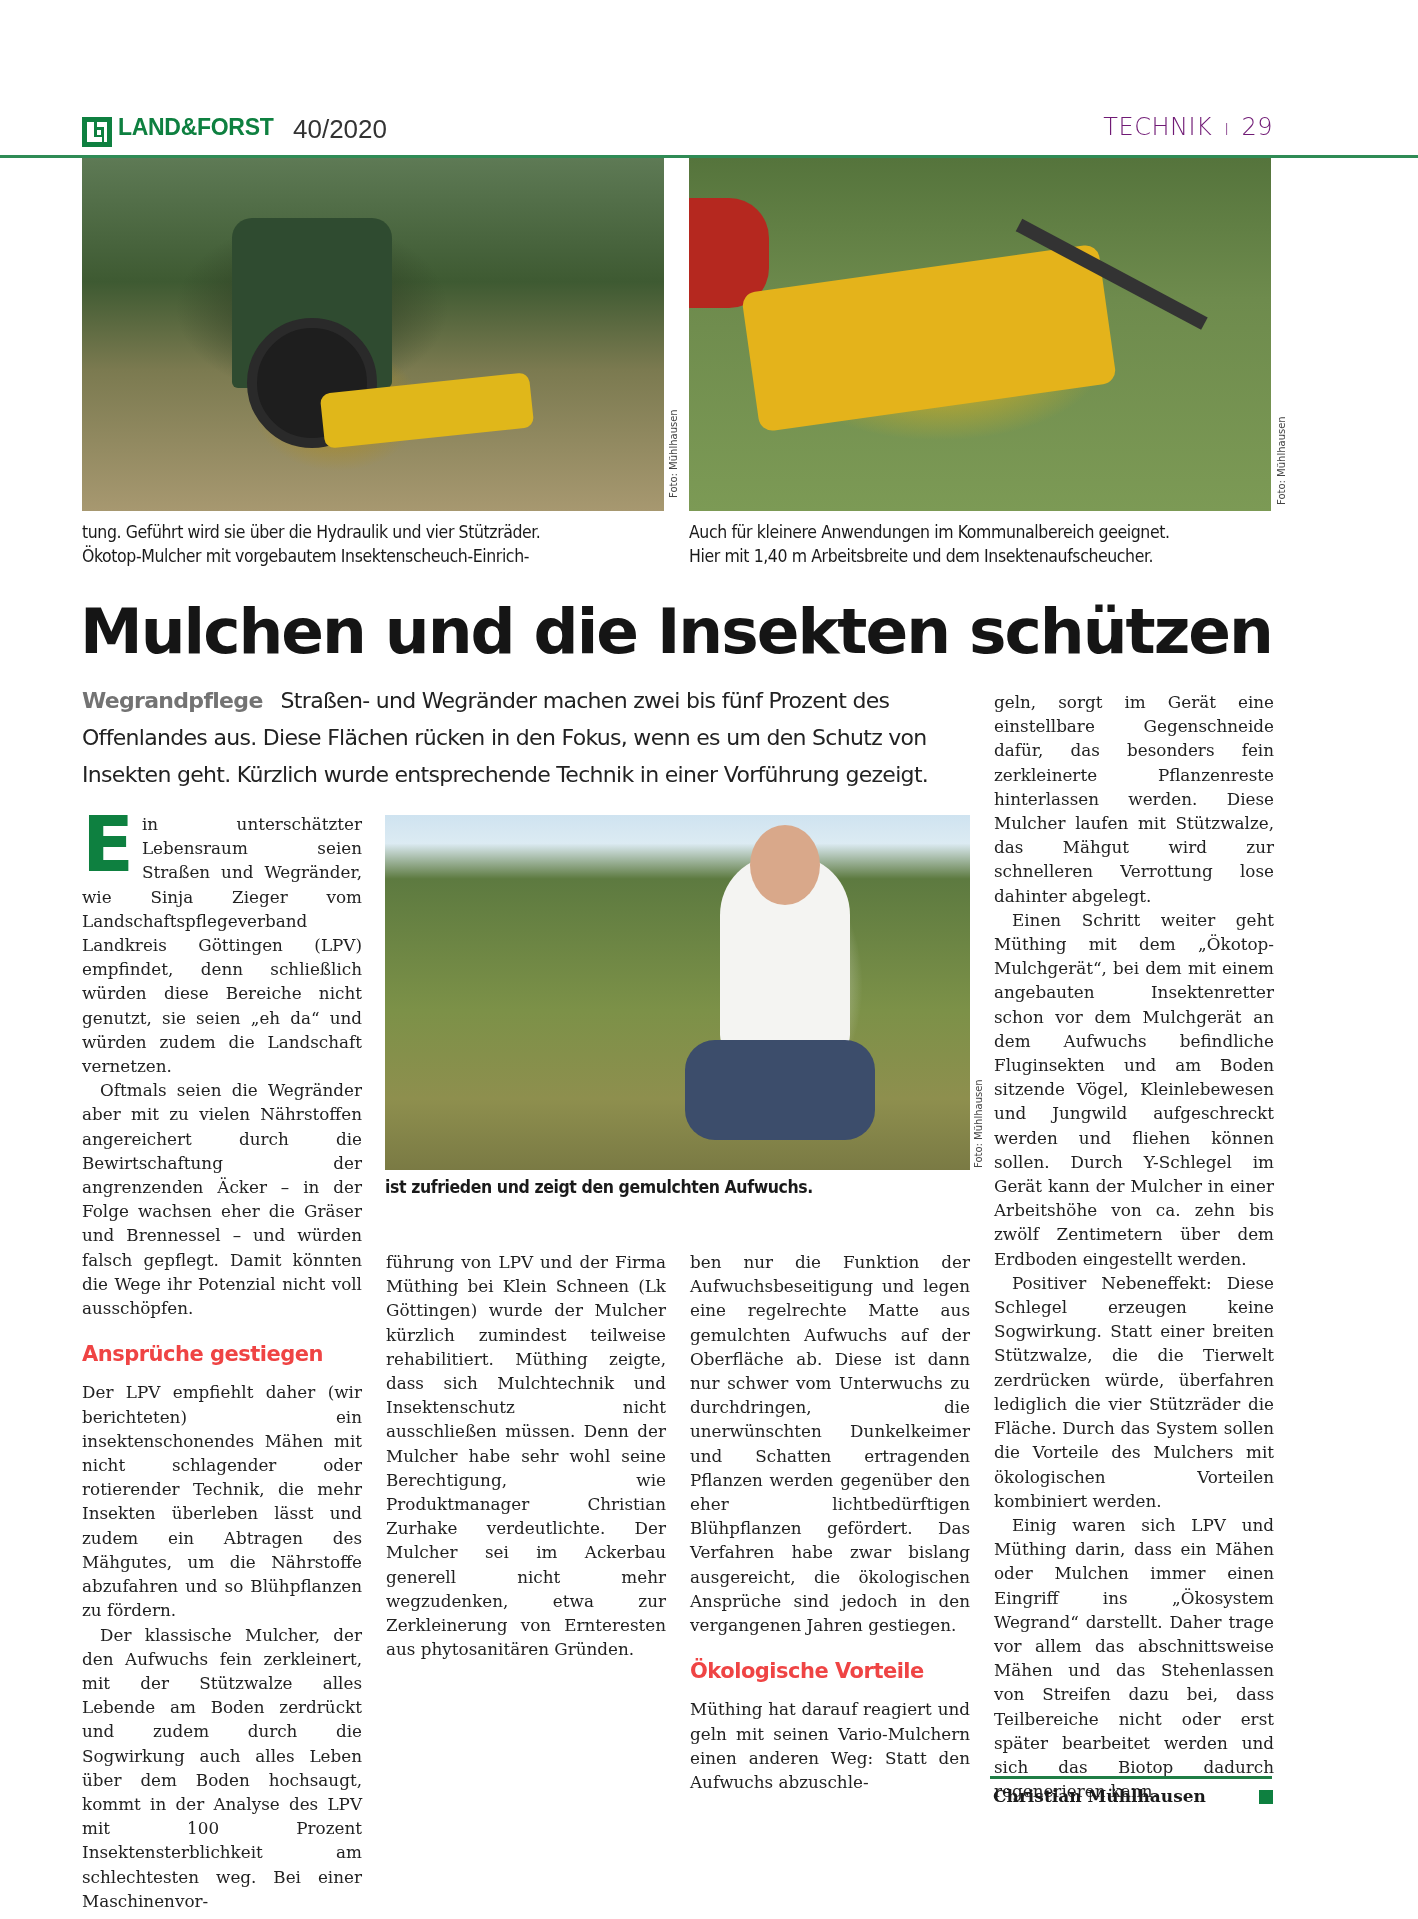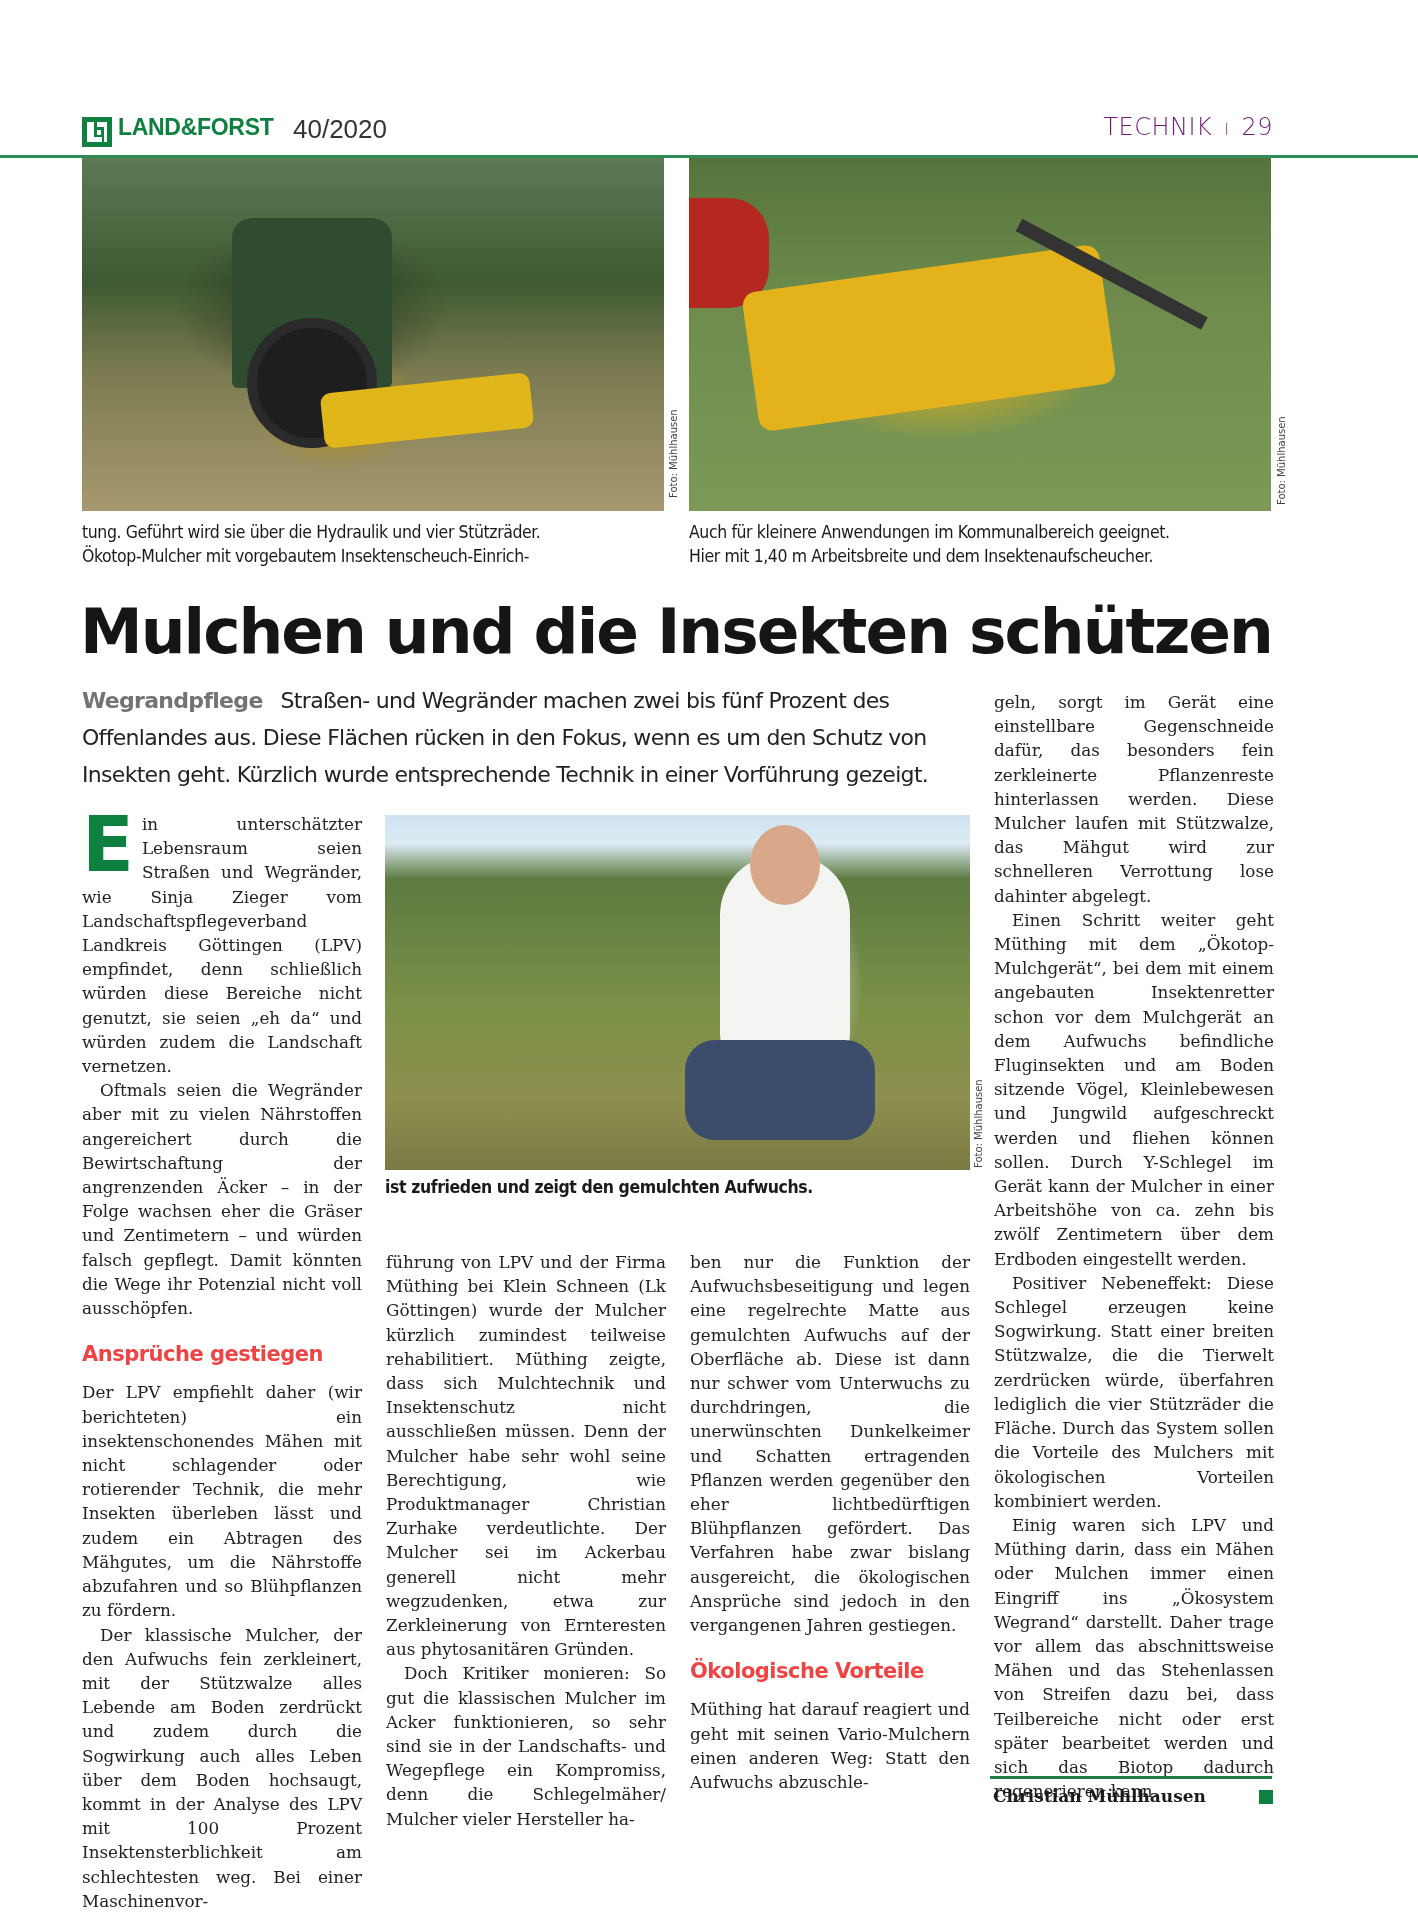--- a/index.html
+++ b/index.html
@@ -118,35 +118,34 @@
   <div class="jeans"></div>
 </div>
 <div class="abs credit" style="left:973px; top:1168px;">Foto: Mühlhausen</div>
 <div class="abs caption" style="left:385px; top:1175px; width:600px;">
   <div style="font-weight:bold;">ist zufrieden und zeigt den gemulchten Aufwuchs.</div>
 </div>
 
 <div class="abs col" style="left:82px; top:812px; width:280px;">
   <span class="dropcap">E</span>
   <p class="noindent">in unterschätzter Lebensraum seien Straßen und Wegränder, wie Sinja Zieger vom Landschaftspflegeverband Landkreis Göttingen (LPV) empfindet, denn schließlich würden diese Bereiche nicht genutzt, sie seien „eh da“ und würden zudem die Landschaft vernetzen.</p>
-  <p>Oftmals seien die Wegränder aber mit zu vielen Nährstoffen angereichert durch die Bewirtschaftung der angrenzenden Äcker – in der Folge wachsen eher die Gräser und Zentimetern – und würden falsch gepflegt. Damit könnten die Wege ihr Potenzial nicht voll ausschöpfen.</p>
+  <p>Oftmals seien die Wegränder aber mit zu vielen Nährstoffen angereichert durch die Bewirtschaftung der angrenzenden Äcker – in der Folge wachsen eher die Gräser und Brennessel – und würden falsch gepflegt. Damit könnten die Wege ihr Potenzial nicht voll ausschöpfen.</p>
   <div class="subhead">Ansprüche gestiegen</div>
   <p class="noindent">Der LPV empfiehlt daher (wir berichteten) ein insektenschonendes Mähen mit nicht schlagender oder rotierender Technik, die mehr Insekten überleben lässt und zudem ein Abtragen des Mähgutes, um die Nährstoffe abzufahren und so Blühpflanzen zu fördern.</p>
   <p>Der klassische Mulcher, der den Aufwuchs fein zerkleinert, mit der Stützwalze alles Lebende am Boden zerdrückt und zudem durch die Sogwirkung auch alles Leben über dem Boden hochsaugt, kommt in der Analyse des LPV mit 100 Prozent Insektensterblichkeit am schlechtesten weg. Bei einer Maschinenvor-</p>
 </div>
 
 <div class="abs col" style="left:386px; top:1250px; width:280px;">
   <p class="noindent">führung von LPV und der Firma Müthing bei Klein Schneen (Lk Göttingen) wurde der Mulcher kürzlich zumindest teilweise rehabilitiert. Müthing zeigte, dass sich Mulchtechnik und Insektenschutz nicht ausschließen müssen. Denn der Mulcher habe sehr wohl seine Berechtigung, wie Produktmanager Christian Zurhake verdeutlichte. Der Mulcher sei im Ackerbau generell nicht mehr wegzudenken, etwa zur Zerkleinerung von Ernteresten aus phytosanitären Gründen.</p>
-  <p>Doch Kritiker monieren: So gut die klassischen Mulcher im Acker funktionieren, so sehr sind sie in der Landschafts- und Wegepflege ein Kompromiss, denn die Schlegelmäher/ Mulcher vieler Hersteller ha-</p>
 </div>
 
 <div class="abs col" style="left:690px; top:1250px; width:280px;">
   <p class="noindent">ben nur die Funktion der Aufwuchsbeseitigung und legen eine regelrechte Matte aus gemulchten Aufwuchs auf der Oberfläche ab. Diese ist dann nur schwer vom Unterwuchs zu durchdringen, die unerwünschten Dunkelkeimer und Schatten ertragenden Pflanzen werden gegenüber den eher lichtbedürftigen Blühpflanzen gefördert. Das Verfahren habe zwar bislang ausgereicht, die ökologischen Ansprüche sind jedoch in den vergangenen Jahren gestiegen.</p>
   <div class="subhead">Ökologische Vorteile</div>
-  <p class="noindent">Müthing hat darauf reagiert und geht mit seinen Vario-Mulchern einen anderen Weg: Statt den Aufwuchs abzuschle-</p>
+  <p class="noindent">Müthing hat darauf reagiert und geln mit seinen Vario-Mulchern einen anderen Weg: Statt den Aufwuchs abzuschle-</p>
 </div>
 
 <div class="abs col" style="left:994px; top:690px; width:280px;">
   <p class="noindent">geln, sorgt im Gerät eine einstellbare Gegenschneide dafür, das besonders fein zerkleinerte Pflanzenreste hinterlassen werden. Diese Mulcher laufen mit Stützwalze, das Mähgut wird zur schnelleren Verrottung lose dahinter abgelegt.</p>
   <p>Einen Schritt weiter geht Müthing mit dem „Ökotop-Mulchgerät“, bei dem mit einem angebauten Insektenretter schon vor dem Mulchgerät an dem Aufwuchs befindliche Fluginsekten und am Boden sitzende Vögel, Kleinlebewesen und Jungwild aufgeschreckt werden und fliehen können sollen. Durch Y-Schlegel im Gerät kann der Mulcher in einer Arbeitshöhe von ca. zehn bis zwölf Zentimetern über dem Erdboden eingestellt werden.</p>
   <p>Positiver Nebeneffekt: Diese Schlegel erzeugen keine Sogwirkung. Statt einer breiten Stützwalze, die die Tierwelt zerdrücken würde, überfahren lediglich die vier Stützräder die Fläche. Durch das System sollen die Vorteile des Mulchers mit ökologischen Vorteilen kombiniert werden.</p>
   <p>Einig waren sich LPV und Müthing darin, dass ein Mähen oder Mulchen immer einen Eingriff ins „Ökosystem Wegrand“ darstellt. Daher trage vor allem das abschnittsweise Mähen und das Stehenlassen von Streifen dazu bei, dass Teilbereiche nicht oder erst später bearbeitet werden und sich das Biotop dadurch regenerieren kann.</p>
 </div>
 
 <div class="abs author-rule"></div>

